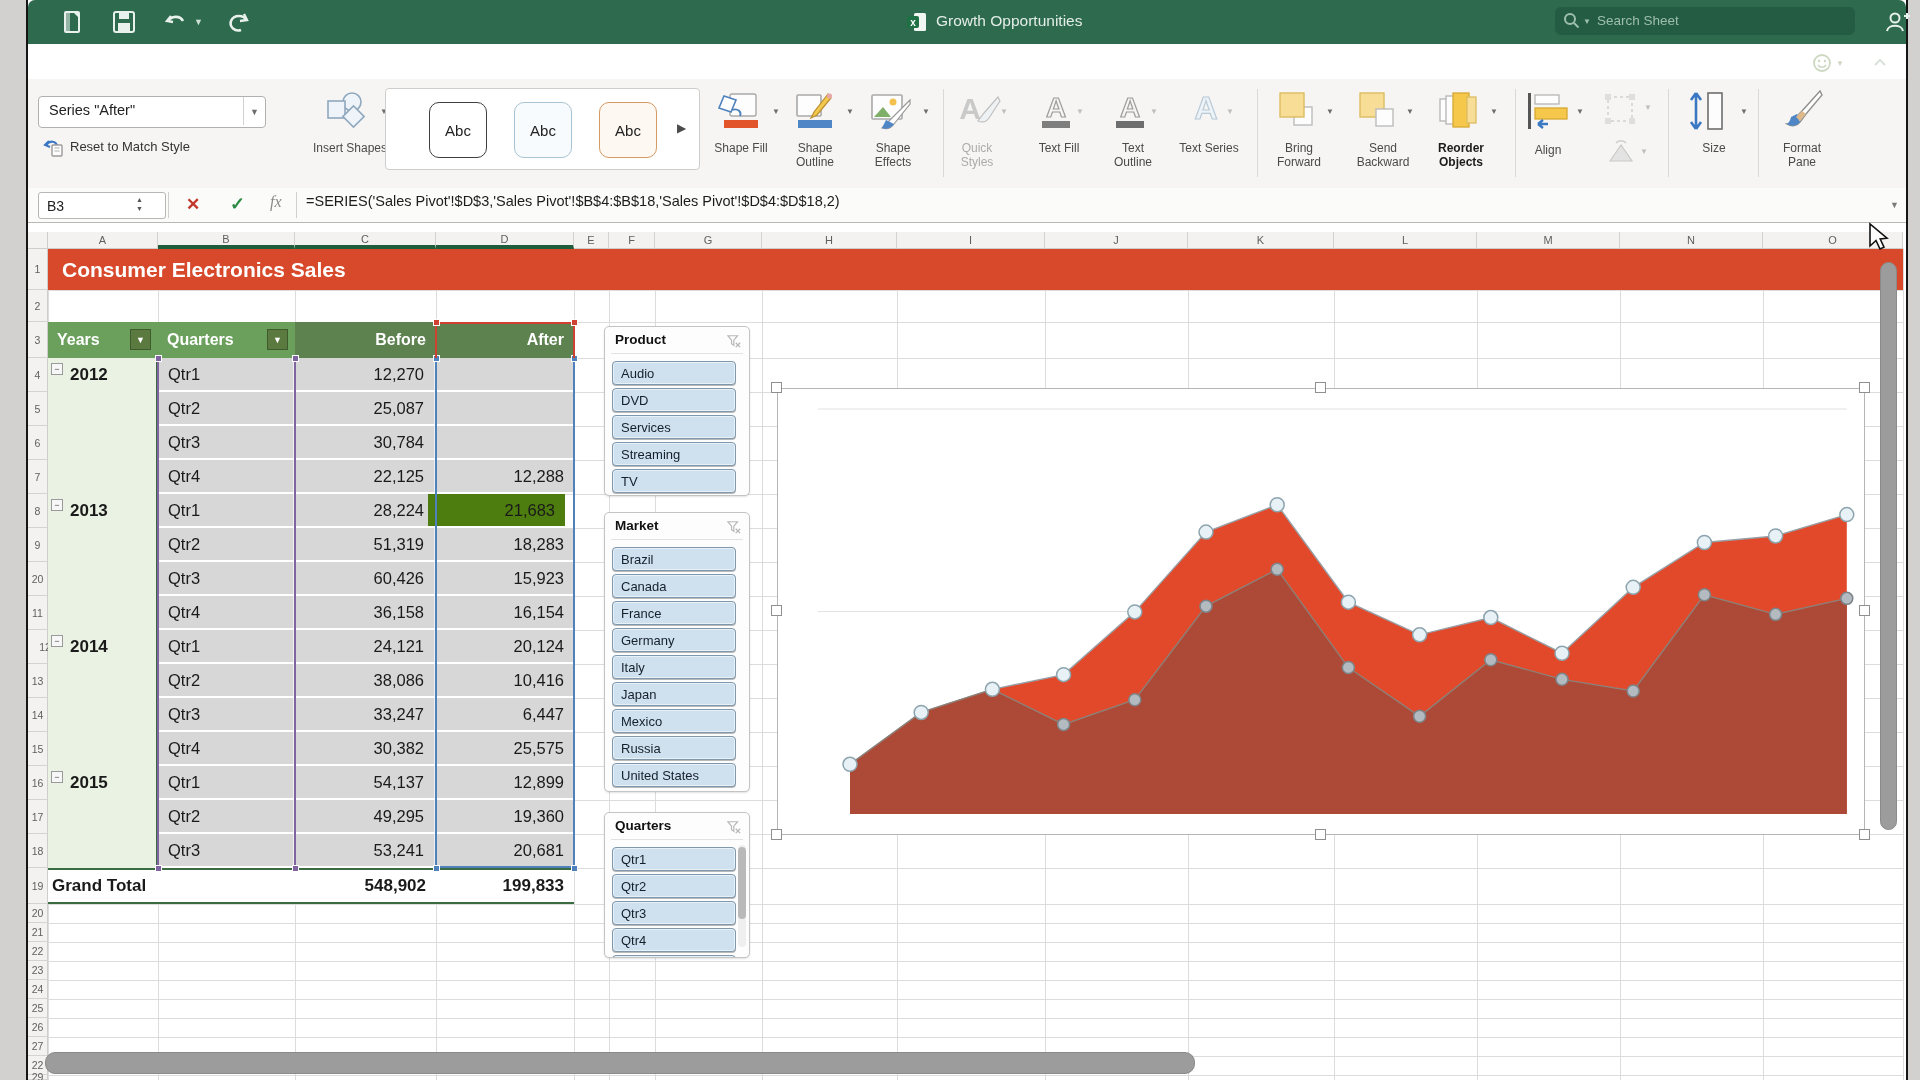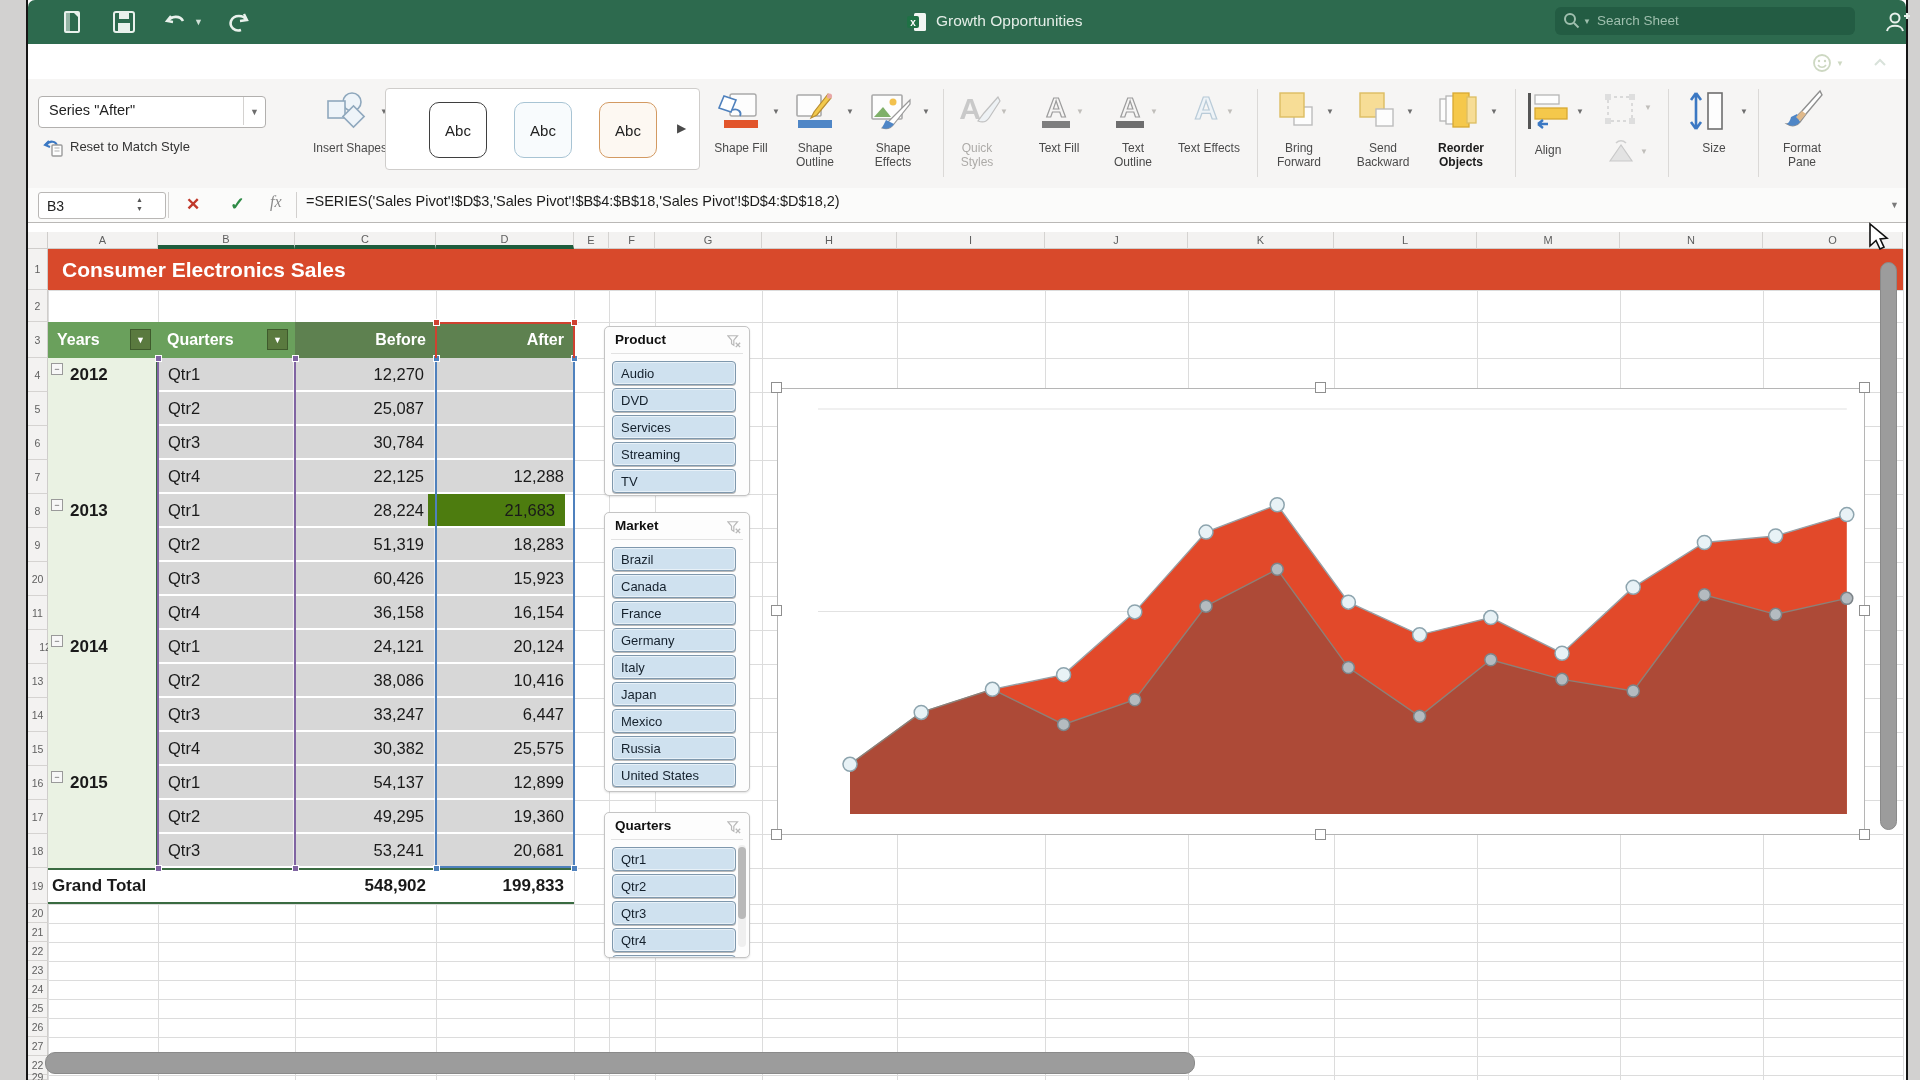--- a/index.html
+++ b/index.html
@@ -173,21 +173,21 @@
         <text x="20" y="26" font-size="28" fill="none" stroke="#9c9c9c" stroke-width="1.2" font-family="Liberation Sans,sans-serif" font-weight="bold" text-anchor="middle">A</text>
         <rect x="6" y="30" width="28" height="7" fill="#6e6e6e"></rect>
       </svg>
     <div class="caret gray" style="left:1122px;top:28px">▼</div>
     <div class="rlabel" style="left:1074px;top:62px;width:62px">Text Outline</div>
 
     <svg class="abs" style="left:1158px;top:12px;width:40px;height:40px" viewBox="0 0 40 40">
         <text x="20" y="28" font-size="32" fill="#eef3f7" stroke="#b9cbd8" stroke-width="1.2" font-family="Liberation Sans,sans-serif" font-weight="bold" text-anchor="middle">A</text>
       </svg>
     <div class="caret gray" style="left:1198px;top:28px">▼</div>
-    <div class="rlabel" style="left:1150px;top:62px;width:62px">Text Effects</div>
+    <div class="rlabel" style="left:1150px;top:62px;width:62px">Text Series</div>
 
     <div class="rdiv" style="left:1229px"></div>
 
     <svg class="abs" style="left:1248px;top:12px;width:42px;height:40px" viewBox="0 0 42 40">
         <rect x="18" y="16" width="18" height="18" fill="#fdfdfd" stroke="#bcbcbc" stroke-width="1.4"></rect>
         <rect x="4" y="2" width="24" height="24" fill="#f7dd96" stroke="#dcbd62" stroke-width="1.4"></rect>
       </svg>
     <div class="caret" style="left:1298px;top:28px">▼</div>
     <div class="rlabel" style="left:1238px;top:62px;width:66px">Bring Forward</div>
 

